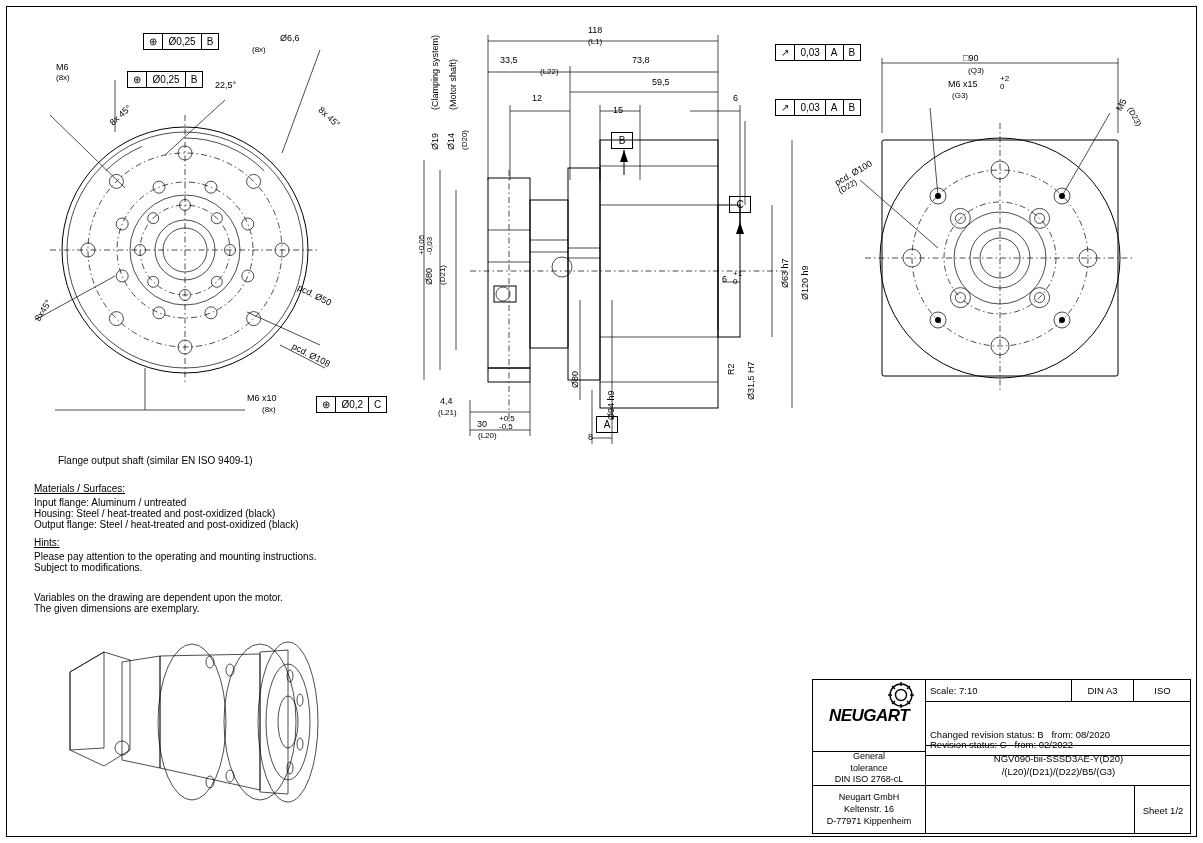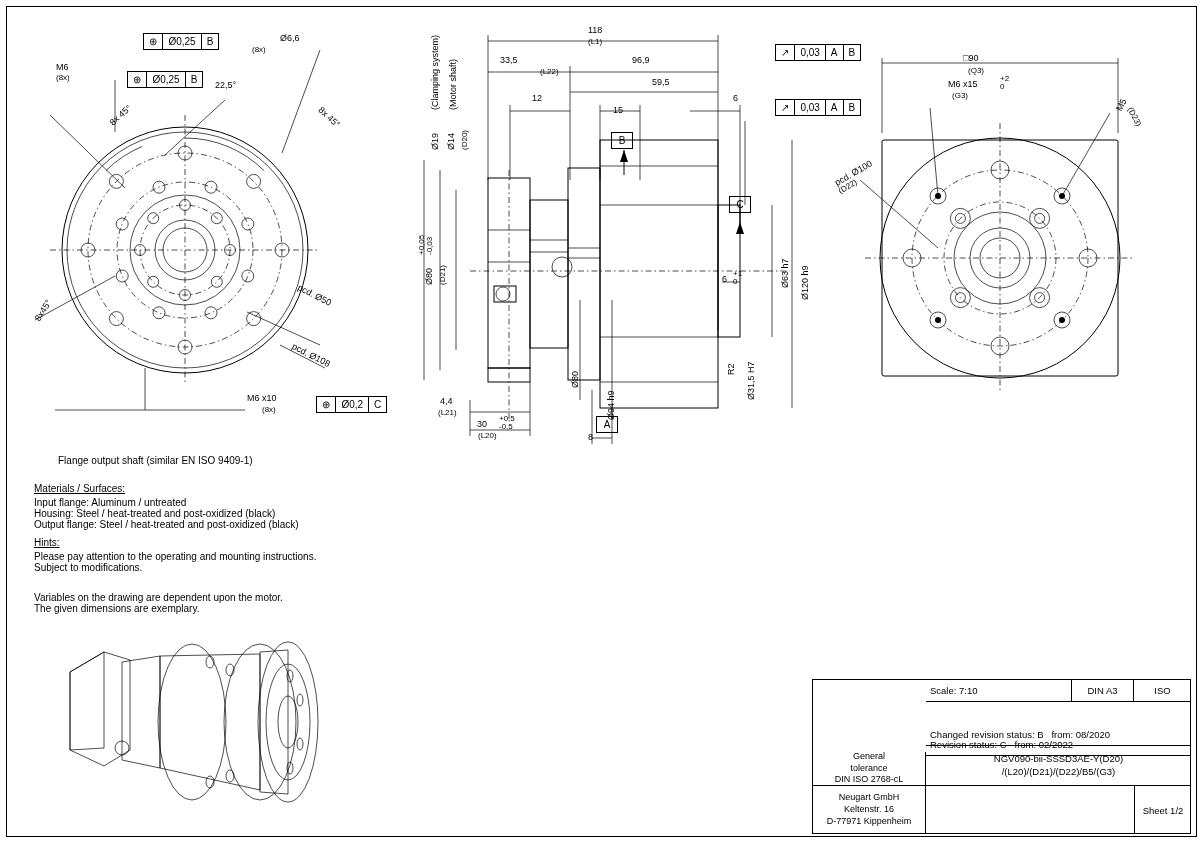--- a/index.html
+++ b/index.html
@@ -198,21 +198,21 @@
       <line class="thin" x1="612" y1="408" x2="612" y2="444"></line>
 
       <line class="thin" x1="722" y1="282" x2="740" y2="282"></line>
     </g>
   </svg>
 
   <div class="txt t9" style="left:588px;top:25px;">118</div>
   <div class="txt tiny" style="left:588px;top:37px;">(L1)</div>
   <div class="txt t9" style="left:500px;top:55px;">33,5</div>
   <div class="txt tiny" style="left:500px;top:67px;margin-left:40px;">(L22)</div>
-  <div class="txt t9" style="left:632px;top:55px;">96,9</div>
+  <div class="txt t9" style="left:632px;top:55px;">73,8</div>
   <div class="txt t9" style="left:652px;top:77px;">59,5</div>
   <div class="txt t9" style="left:532px;top:93px;">12</div>
   <div class="txt t9" style="left:613px;top:105px;">15</div>
   <div class="txt t9" style="left:733px;top:93px;">6</div>
   <div class="txt t9" style="left:722px;top:274px;">6</div>
   <div class="txt tiny" style="left:733px;top:270px;line-height:1;">+1<br>0</div>
   <div class="txt t9" style="left:440px;top:396px;">4,4</div>
   <div class="txt tiny" style="left:438px;top:408px;">(L21)</div>
   <div class="txt t9" style="left:477px;top:419px;">30</div>
   <div class="txt tiny" style="left:499px;top:415px;line-height:1;">+0,5<br>-0,5</div>
@@ -364,20 +364,39 @@
 
     <ellipse class="thin" cx="170" cy="40" rx="4" ry="6" fill="#9a9a9a"></ellipse>
     <ellipse class="thin" cx="170" cy="146" rx="4" ry="6" fill="#9a9a9a"></ellipse>
     <ellipse class="thin" cx="150" cy="32" rx="4" ry="6" fill="#9a9a9a"></ellipse>
     <ellipse class="thin" cx="150" cy="152" rx="4" ry="6" fill="#9a9a9a"></ellipse>
     <circle class="thin" cx="62" cy="118" r="7" fill="#c0c0c0"></circle>
   </svg>
 
   <div id="tb">
 
+    <div class="cell br bb ctr" style="left:0;top:0;width:113px;height:72px;flex-direction:column;">
+      <svg width="104" height="30" viewBox="0 0 104 30">
+        <g fill="#000">
+          <circle cx="88" cy="15" r="11" fill="none" stroke="#000" stroke-width="1.4"></circle>
+          <circle cx="88" cy="15" r="5.5" fill="none" stroke="#000" stroke-width="1.4"></circle>
+          <g stroke="#000" stroke-width="1.4">
+            <line x1="88" y1="2" x2="88" y2="6"></line>
+              <line x1="88" y1="24" x2="88" y2="28"></line>
+            <line x1="75" y1="15" x2="79" y2="15"></line>
+              <line x1="97" y1="15" x2="101" y2="15"></line>
+            <line x1="79" y1="6" x2="82" y2="9"></line>
+              <line x1="94" y1="21" x2="97" y2="24"></line>
+            <line x1="79" y1="24" x2="82" y2="21"></line>
+              <line x1="94" y1="9" x2="97" y2="6"></line>
+          </g>
+        </g>
+      </svg>
+      <div class="logo">NEUGART</div>
+    </div>
 
     <div class="cell br bb" style="left:113px;top:0;width:146px;height:22px;">
       <span>Scale:</span>&nbsp;<span>7:10</span>
     </div>
     <div class="cell br bb ctr" style="left:259px;top:0;width:62px;height:22px;">DIN A3</div>
     <div class="cell bb ctr" style="left:321px;top:0;width:57px;height:22px;">ISO</div>
 
     <div class="cell br bb" style="left:113px;top:22px;width:265px;height:22px;border-right:none;margin-top:32px;">
       <span>Revision status:</span>&nbsp;<span>C</span>&nbsp;&nbsp;&nbsp;<span>from:</span>&nbsp;<span>02/2022</span>
     </div>

